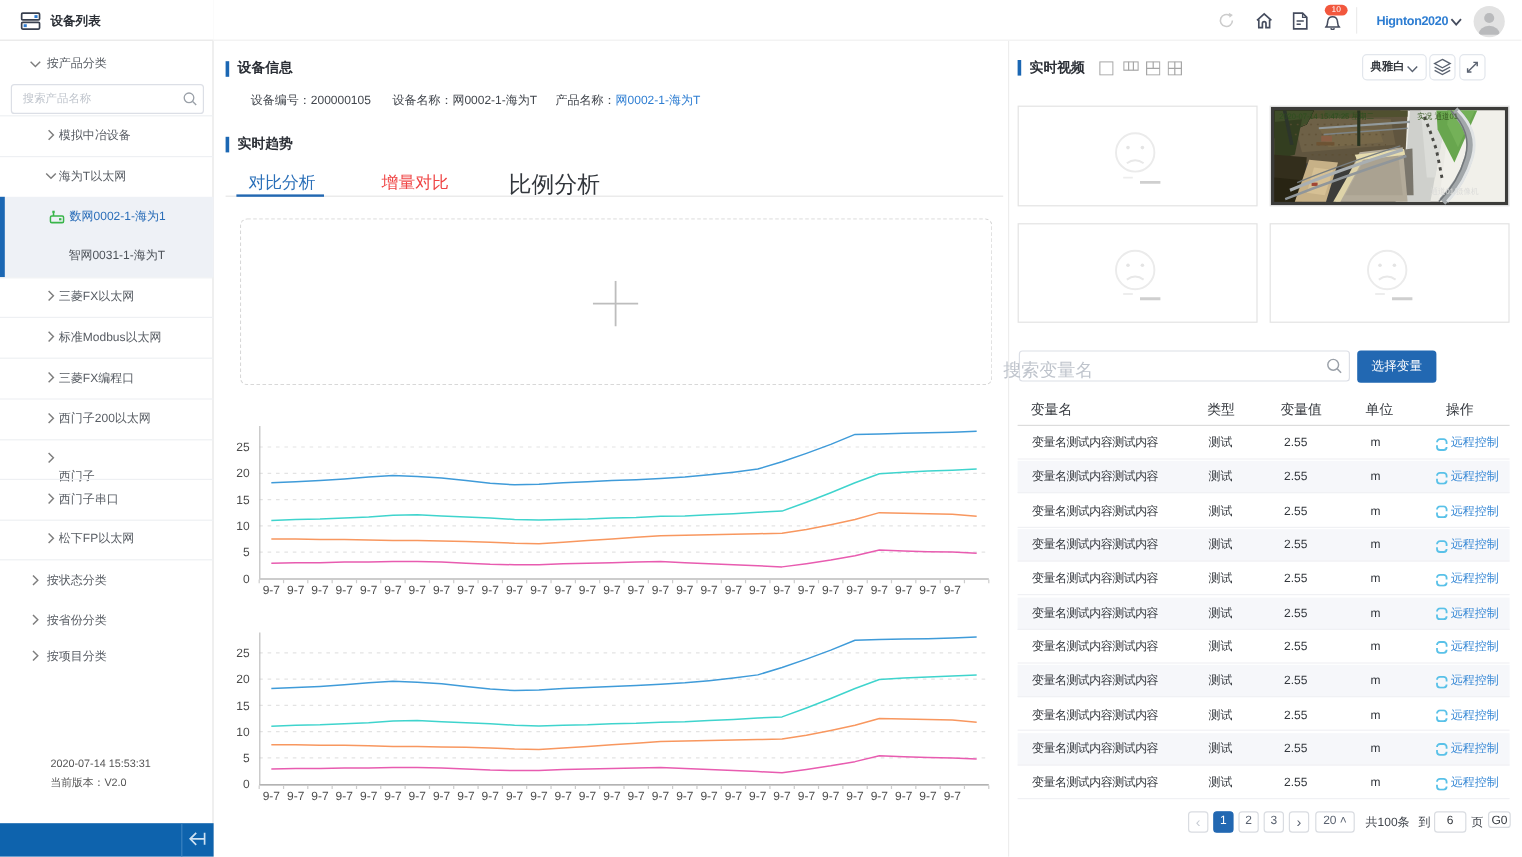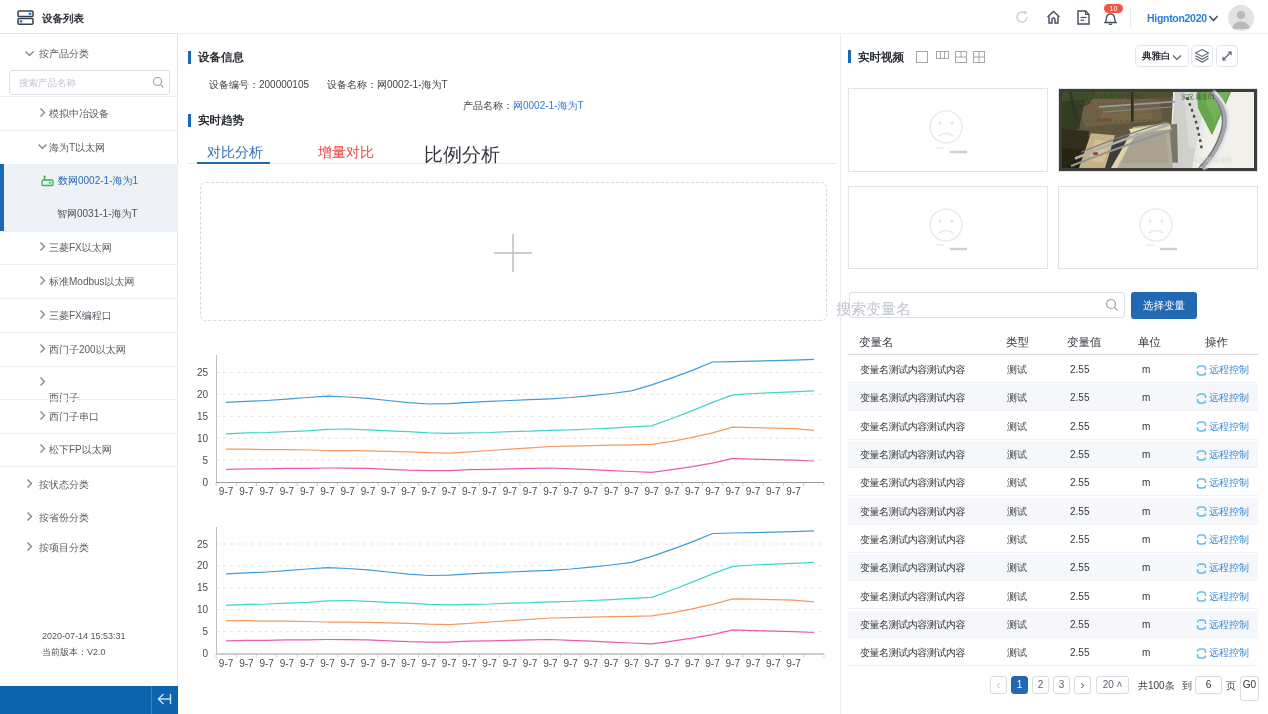--- a/index.html
+++ b/index.html
@@ -146,21 +146,21 @@
   <svg width="26" height="26">
     <circle cx="13" cy="10" r="4.2" fill="#b9babc"></circle>
     <path d="M4 24 A9 7.5 0 0 1 22 24 Z" fill="#b9babc"></path>
   </svg>
 </div>
 
 <div class="bar abs" style="left:188px;top:51px;"></div>
 <div class="abs ttl" style="left:198px;top:51px;">设备信息</div>
 <div class="abs" style="left:209px;top:79px;font-size:10px;color:#40454c;">设备编号：200000105</div>
 <div class="abs" style="left:327px;top:79px;font-size:10px;color:#40454c;">设备名称：网0002-1-海为T</div>
-<div class="abs" style="left:463px;top:79px;font-size:10px;color:#40454c;margin-top:21px;">产品名称：<span style="color:#2d7dd2;">网0002-1-海为T</span></div>
+<div class="abs" style="left:463px;top:79px;font-size:10px;color:#40454c;">产品名称：<span style="color:#2d7dd2;">网0002-1-海为T</span></div>
 
 <div class="bar abs" style="left:188px;top:114px;"></div>
 <div class="abs ttl" style="left:198px;top:114px;">实时趋势</div>
 
 <div class="abs" style="left:188px;top:163px;width:648px;height:0;border-top:1px solid #e7e7e7;"></div>
 <div class="abs" style="left:207px;top:144px;font-size:14px;color:#2a6fb8;">对比分析</div>
 <div class="abs" style="left:318px;top:144px;font-size:14px;color:#ef4444;">增量对比</div>
 <div class="abs" style="left:424px;top:144px;font-size:19px;color:#33373d;">比例分析</div>
 <div class="abs" style="left:197px;top:162px;width:73px;height:2px;background:#2268b2;"></div>
 
@@ -592,14 +592,14 @@
 <div class="abs" style="left:990px;top:676px;width:17px;height:18px;background:#fff;border:1px solid #d9dce1;border-radius:3px;color:#c7ccd4;font-size:12px;text-align:center;line-height:16px;">‹</div>
 <div class="abs" style="left:1011px;top:676px;width:17px;height:18px;background:#2268b2;border:1px solid #2268b2;border-radius:3px;color:#fff;font-size:10px;text-align:center;line-height:16px;">1</div>
 <div class="abs" style="left:1032px;top:676px;width:17px;height:18px;background:#fff;border:1px solid #d9dce1;border-radius:3px;color:#5a6270;font-size:10px;text-align:center;line-height:16px;">2</div>
 <div class="abs" style="left:1053px;top:676px;width:17px;height:18px;background:#fff;border:1px solid #d9dce1;border-radius:3px;color:#5a6270;font-size:10px;text-align:center;line-height:16px;">3</div>
 <div class="abs" style="left:1074px;top:676px;width:17px;height:18px;background:#fff;border:1px solid #d9dce1;border-radius:3px;color:#5a6270;font-size:12px;text-align:center;line-height:16px;">›</div>
 <div class="abs" style="left:1096px;top:676px;width:33px;height:18px;background:#fff;border:1px solid #d9dce1;border-radius:3px;color:#5a6270;font-size:10px;text-align:center;line-height:16px;">20 ˄</div>
 <div class="abs" style="left:1138px;top:680px;font-size:10px;color:#40454c;">共100条</div>
 <div class="abs" style="left:1182px;top:680px;font-size:10px;color:#40454c;">到</div>
 <div class="abs" style="left:1195px;top:676px;width:27px;height:18px;background:#fff;border:1px solid #d9dce1;border-radius:3px;color:#33373d;font-size:10px;text-align:center;line-height:16px;">6</div>
 <div class="abs" style="left:1226px;top:680px;font-size:10px;color:#40454c;">页</div>
-<div class="abs" style="left:1240px;top:676px;width:19px;height:25px;background:#fff;border:1px solid #d9dce1;border-radius:3px;color:#33373d;font-size:10px;text-align:center;line-height:16px;">G0</div>
+<div class="abs" style="left:1240px;top:676px;width:19px;height:14px;background:#fff;border:1px solid #d9dce1;border-radius:3px;color:#33373d;font-size:10px;text-align:center;line-height:16px;">G0</div>
 
 </div>
 </body></html>

